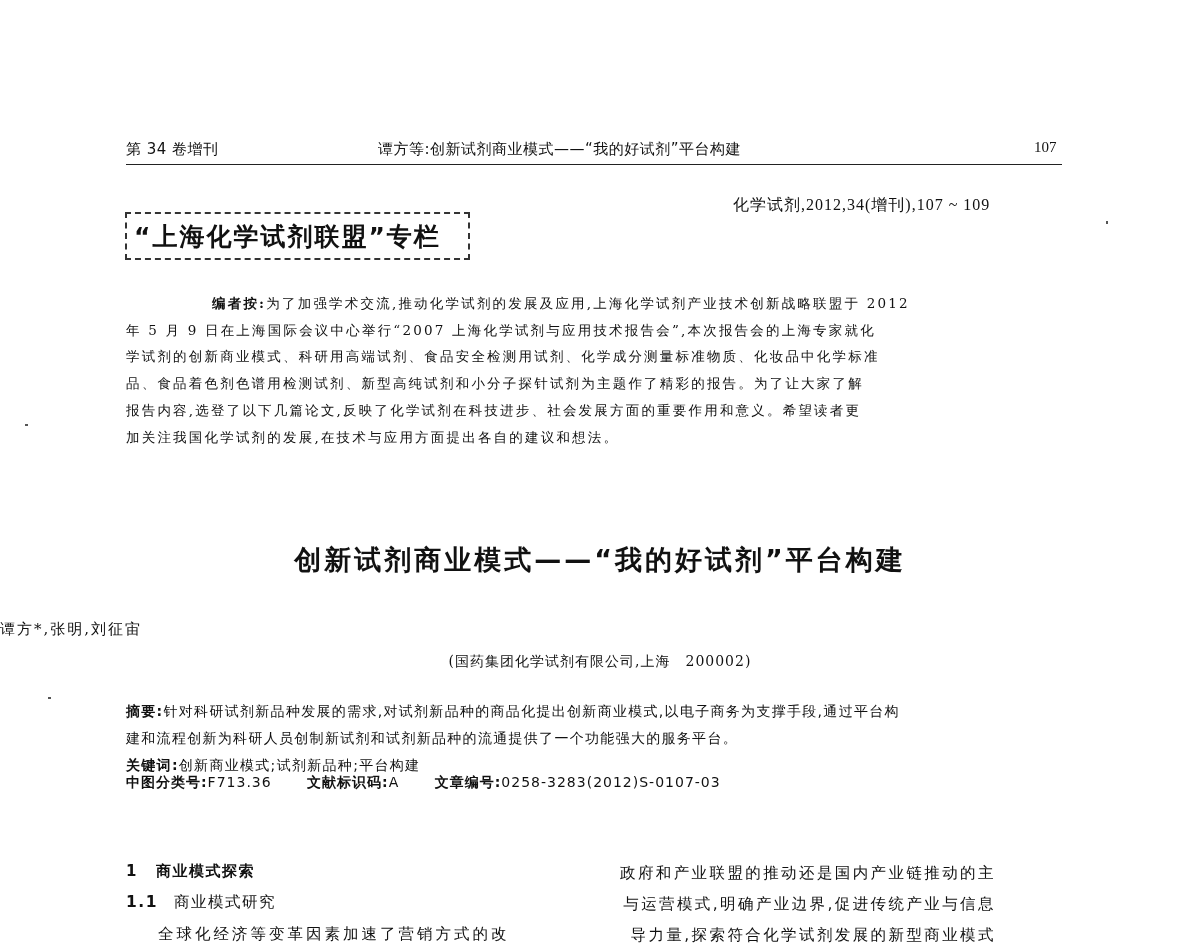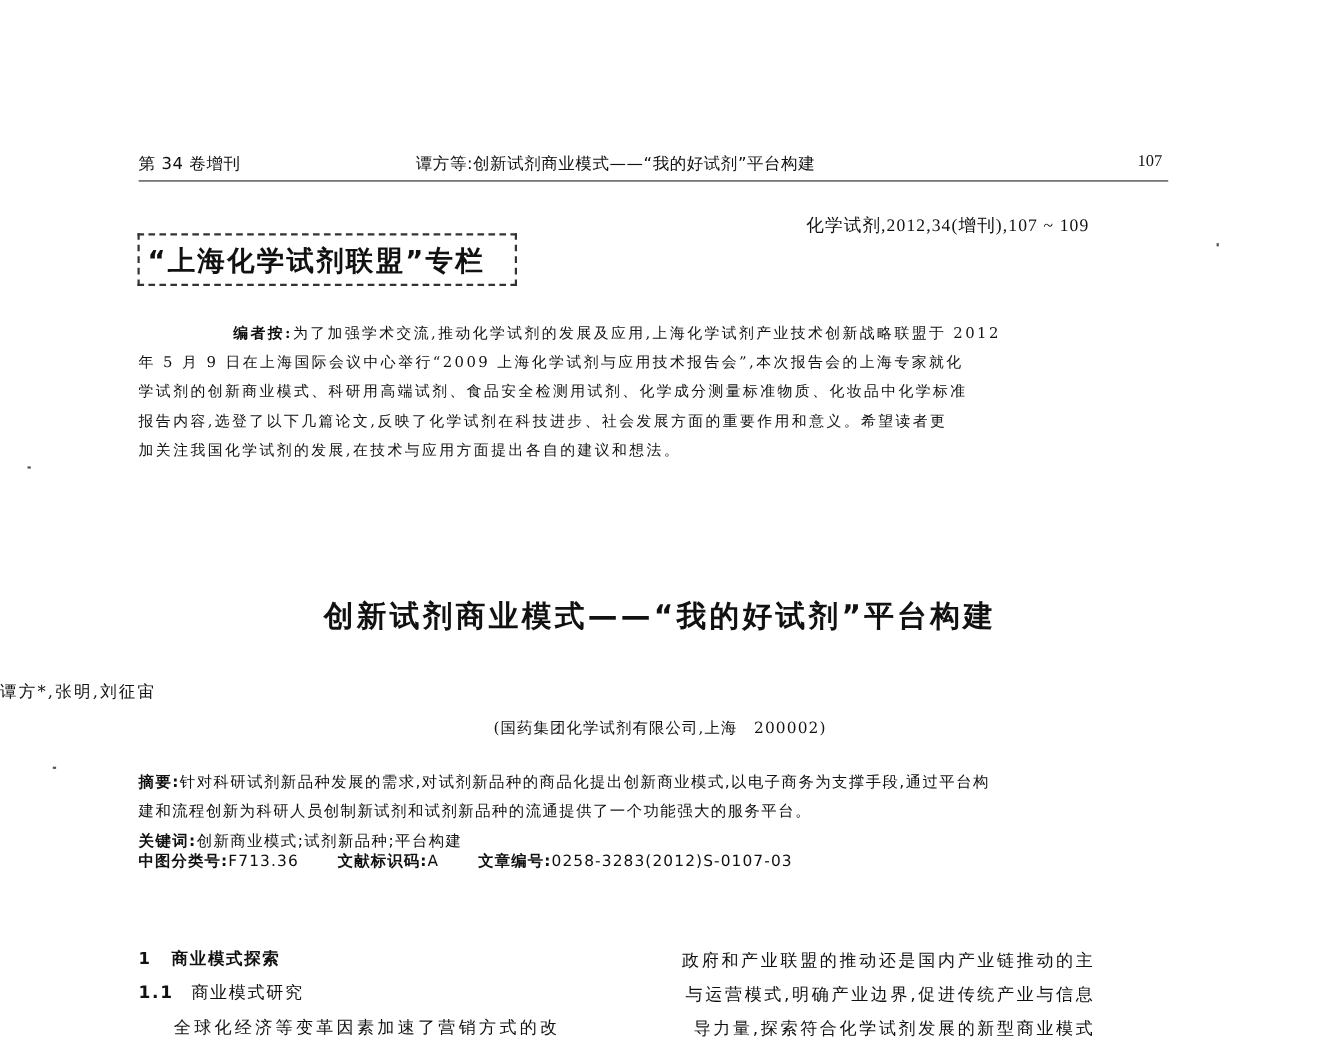--- a/index.html
+++ b/index.html
@@ -78,22 +78,23 @@
 <div class="abs hdr-page">107</div>
 <div class="abs hdr-rule"></div>
 
 <div class="abs citation">化学试剂,2012,34(增刊),107 ~ 109</div>
 
 <div class="abs column-box"></div>
 <div class="abs column-title">“上海化学试剂联盟”专栏</div>
 
 <div class="abs editor-note">
   <span class="line indent"><span class="bold">编者按:</span><span>为了加强学术交流,推动化学试剂的发展及应用,上海化学试剂产业技术创新战略联盟于 2012</span></span>
-  <span class="line" style="margin-left:-44px">年 5 月 9 日在上海国际会议中心举行“2009 上海化学试剂与应用技术报告会”,本次报告会的上海专家就化</span>
+  <span class="line" style="margin-left:-44px">年 5 月 9 日在上海国际会议中心举行“2007 上海化学试剂与应用技术报告会”,本次报告会的上海专家就化</span>
   <span class="line" style="margin-left:-44px">学试剂的创新商业模式、科研用高端试剂、食品安全检测用试剂、化学成分测量标准物质、化妆品中化学标准</span>
+  <span class="line" style="margin-left:-44px">品、食品着色剂色谱用检测试剂、新型高纯试剂和小分子探针试剂为主题作了精彩的报告。为了让大家了解</span>
   <span class="line" style="margin-left:-44px">报告内容,选登了以下几篇论文,反映了化学试剂在科技进步、社会发展方面的重要作用和意义。希望读者更</span>
   <span class="line" style="margin-left:-44px">加关注我国化学试剂的发展,在技术与应用方面提出各自的建议和想法。</span>
 </div>
 
 <div class="abs title">创新试剂商业模式——“我的好试剂”平台构建</div>
 <div class="abs authors">谭方*,张明,刘征宙</div>
 <div class="abs affiliation">(国药集团化学试剂有限公司,上海　200002)</div>
 
 <div class="abs abstract">
   <span class="line"><span class="bold">摘要:</span><span>针对科研试剂新品种发展的需求,对试剂新品种的商品化提出创新商业模式,以电子商务为支撑手段,通过平台构</span></span>

